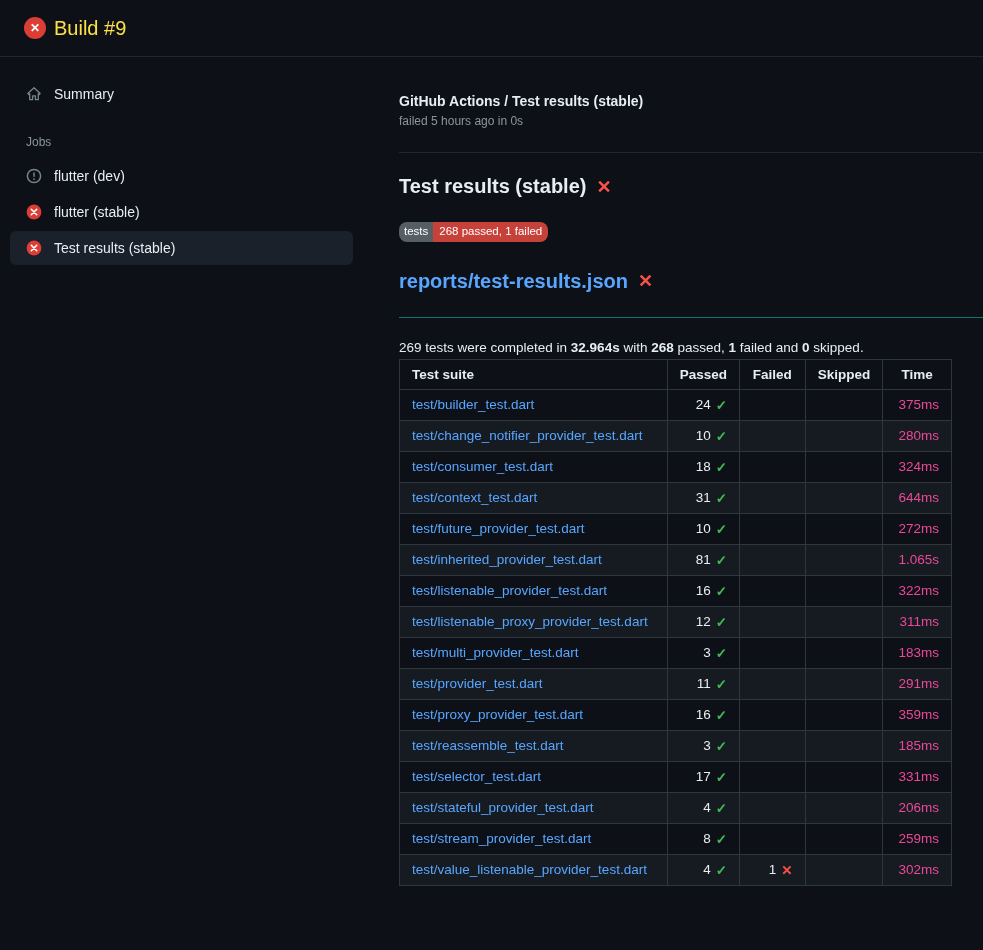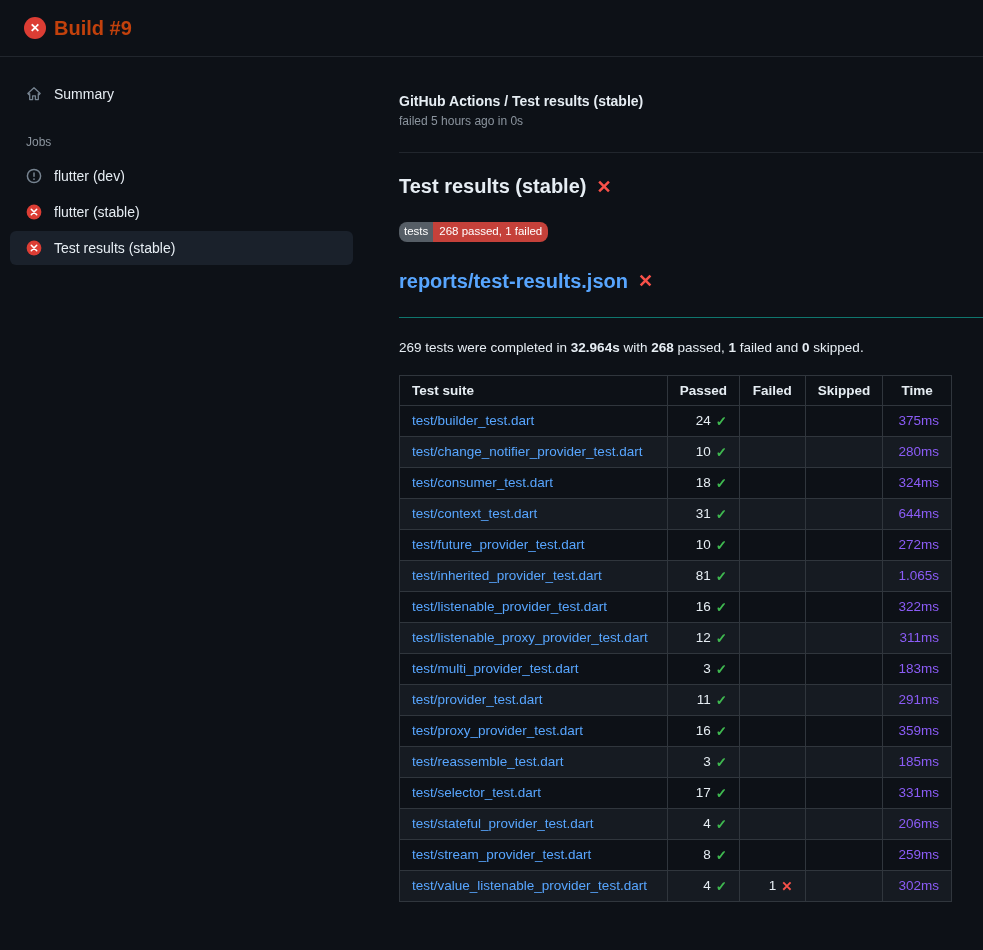--- a/index.html
+++ b/index.html
@@ -16,21 +16,21 @@
     height:57px; padding:0 24px;
     border-bottom:1px solid #21262d;
   }
   .status-circle {
     width:22px; height:22px; border-radius:50%;
     background:#dc3d34; color:#fff;
     display:flex; align-items:center; justify-content:center;
     font-size:12px; font-weight:bold; flex:none;
   }
   .header-title { font-size:20px; font-weight:700; color:#e6edf3; }
-  .header-build { font-size:20px; font-weight:700; color:#c2410c; margin-left:-6px; }
+  .header-build { font-size:20px; font-weight:400; color:#fde047; margin-left:-6px; }
 
   
   .layout { display:flex; height:893px; }
   .sidebar { width:383px; flex:none; padding-top:18px; }
   .main { flex:1; padding:36px 0 0 16px; }
 
   
   .side-item {
     display:flex; align-items:center; gap:12px;
     padding:9px 16px; margin:2px 30px 2px 10px;
@@ -64,32 +64,32 @@
     display:flex; align-items:center; gap:10px;
     font-size:20px; font-weight:700;
   }
   .report-link { color:#58a6ff; text-decoration:none; }
 
   .summary-line { margin-top:22px; font-size:13.5px; color:#e6edf3; }
   .summary-line strong { font-weight:700;text-align:right; }
 
   
   table.results {
-    margin-top:20px; width:553px;
+    margin-top:4px; width:553px;
     border-collapse:collapse; font-size:13.5px;
   }
   .results th, .results td { border:1px solid #30363d; padding:7px 12px; }
   .results th { font-weight:700; color:#e6edf3; }
   .results th.th-suite { text-align:left; }
   .results tbody tr:nth-child(even) { background:#161b22; }
   .results a.suite-link { color:#58a6ff; text-decoration:none; }
   .num-wrap { display:flex; justify-content:flex-end; align-items:center; gap:5px; }
   .ok-icon { color:#3fb950; font-weight:700; }
   .fail-icon { color:#f85149; font-weight:700; }
-  .c-time { text-align:right; color:#8b5cf6; }
+  .c-time { text-align:right; color:#ec4899; }
 </style>
 </head>
 <body>
 
 <div class="app-header">
   <span class="status-circle">✕</span>
   <span class="header-build">Build #9</span>
 </div>
 
 <div class="layout">

